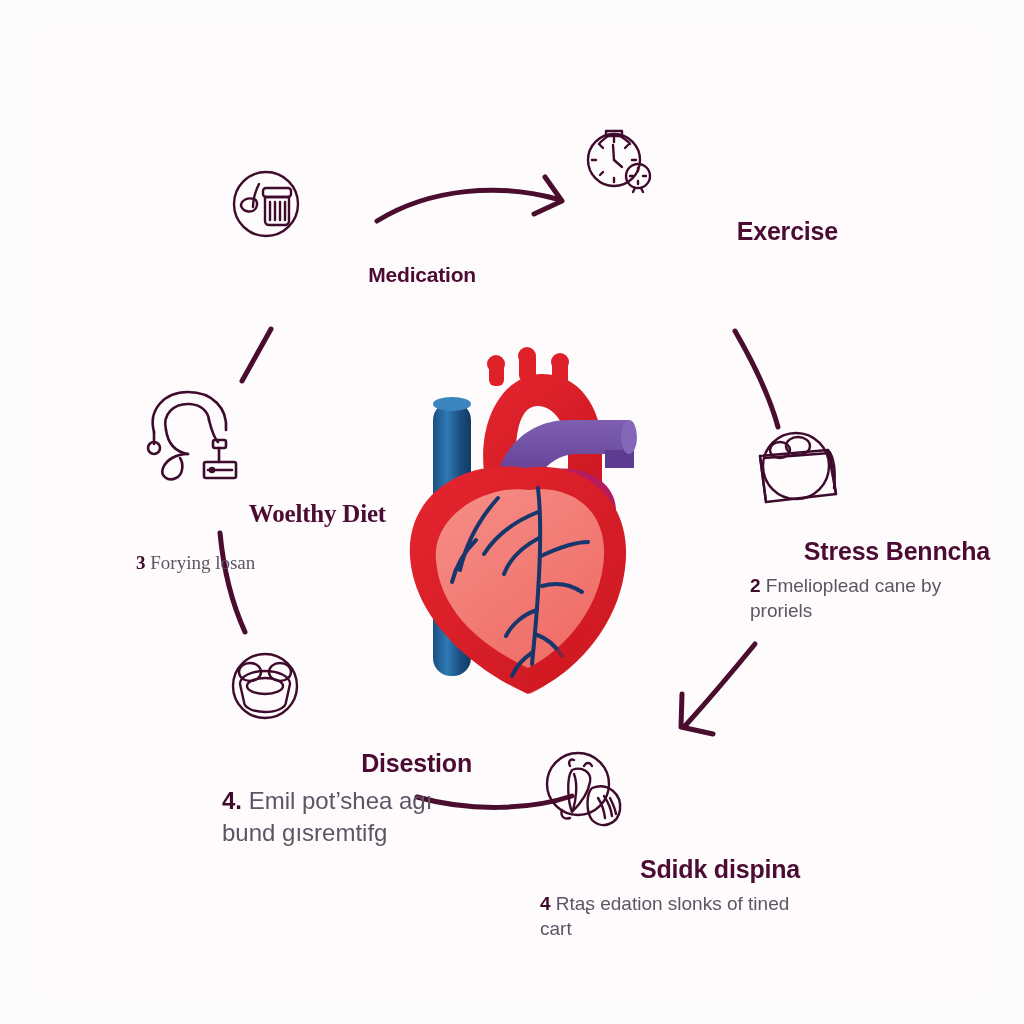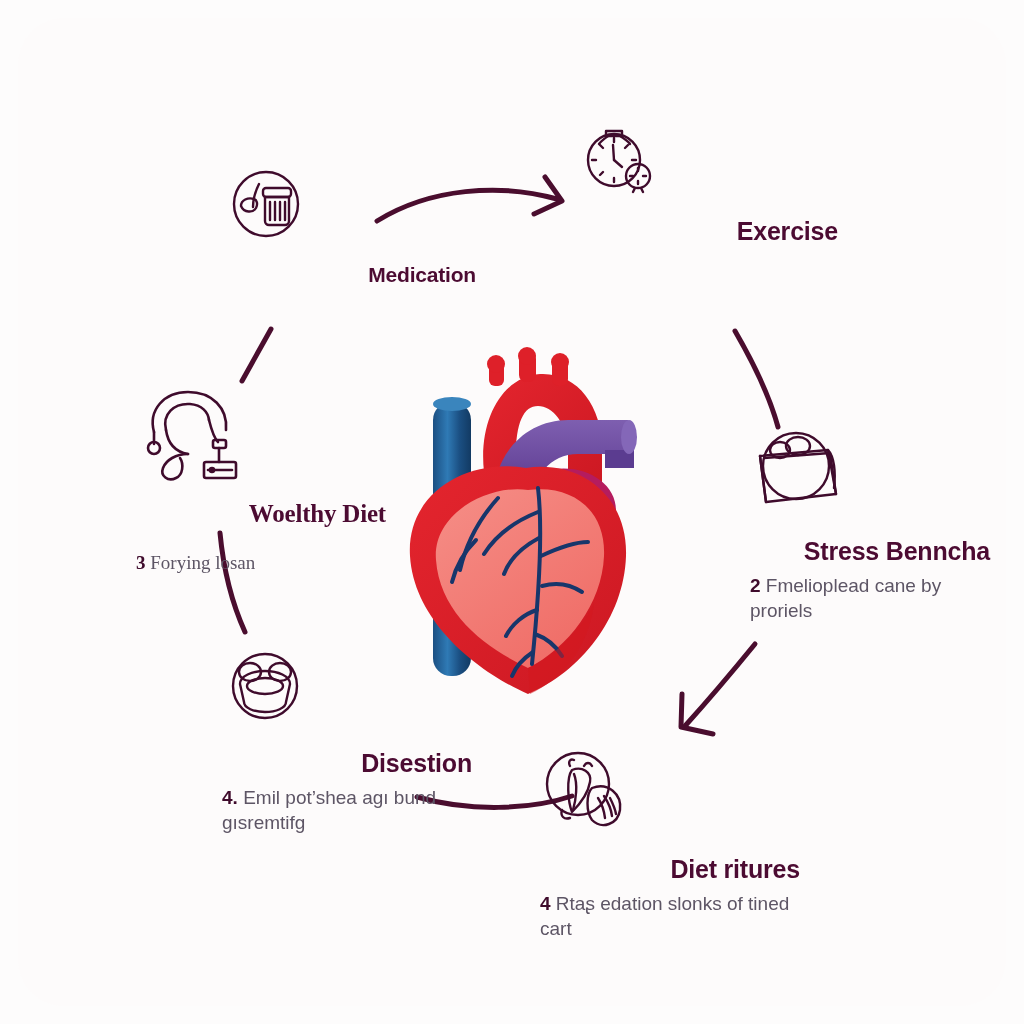--- a/index.html
+++ b/index.html
@@ -57,21 +57,21 @@
   #node-diet{left:136px;top:388px;width:250px;font-family:Liberation Serif, serif;}
   #node-diet .n-title{font-size:25px;margin-top:12px;}
   #node-diet .n-body{font-size:19px;margin-top:23px;}
 
   #node-stress{left:742px;top:424px;width:240px;margin-left:8px;}
   #node-stress .n-title{font-size:25px;margin-top:14px;}
   #node-stress .n-body{font-size:19px;margin-top:8px;}
 
   #node-digestion{left:222px;top:646px;width:250px;}
   #node-digestion .n-title{font-size:25px;margin-top:14px;}
-  #node-digestion .n-body{font-size:19px;margin-top:8px;}
+  #node-digestion .n-body{font-size:24px;margin-top:8px;}
 
   #node-habits{left:540px;top:748px;width:260px;}
   #node-habits .n-title{font-size:25px;margin-top:12px;}
   #node-habits .n-body{font-size:19px;margin-top:8px;}
 
   .heart-wrap{
     position:absolute;left:392px;top:342px;
     width:266px;height:372px;
   }
 </style>
@@ -294,20 +294,20 @@
         <path d="M30,18 C28,14 30,10 34,12"></path>
         <path d="M44,18 C46,14 50,14 52,18"></path>
         <path d="M32,22 C42,18 52,24 50,34 C48,46 38,58 32,64 C28,54 26,30 32,22 Z"></path>
         <path d="M34,26 C38,36 36,52 33,62"></path>
         <path d="M52,40 C68,34 82,46 80,62 C78,76 62,82 52,72 C46,64 46,46 52,40 Z"></path>
         <path d="M58,50 C62,56 64,62 65,70"></path>
         <path d="M64,48 C68,54 71,60 72,68"></path>
         <path d="M70,50 C73,56 75,60 76,66"></path>
       </svg>
     </span>
-    <p class="n-title">Diet ritures</p>
+    <p class="n-title">Sdidk dispina</p>
     <p class="n-body">
       <span class="num">4</span>
       <span>Rtaʂ edation slonks of tined cart</span>
     </p>
   </div>
 
 </div>
 
 </body></html>

